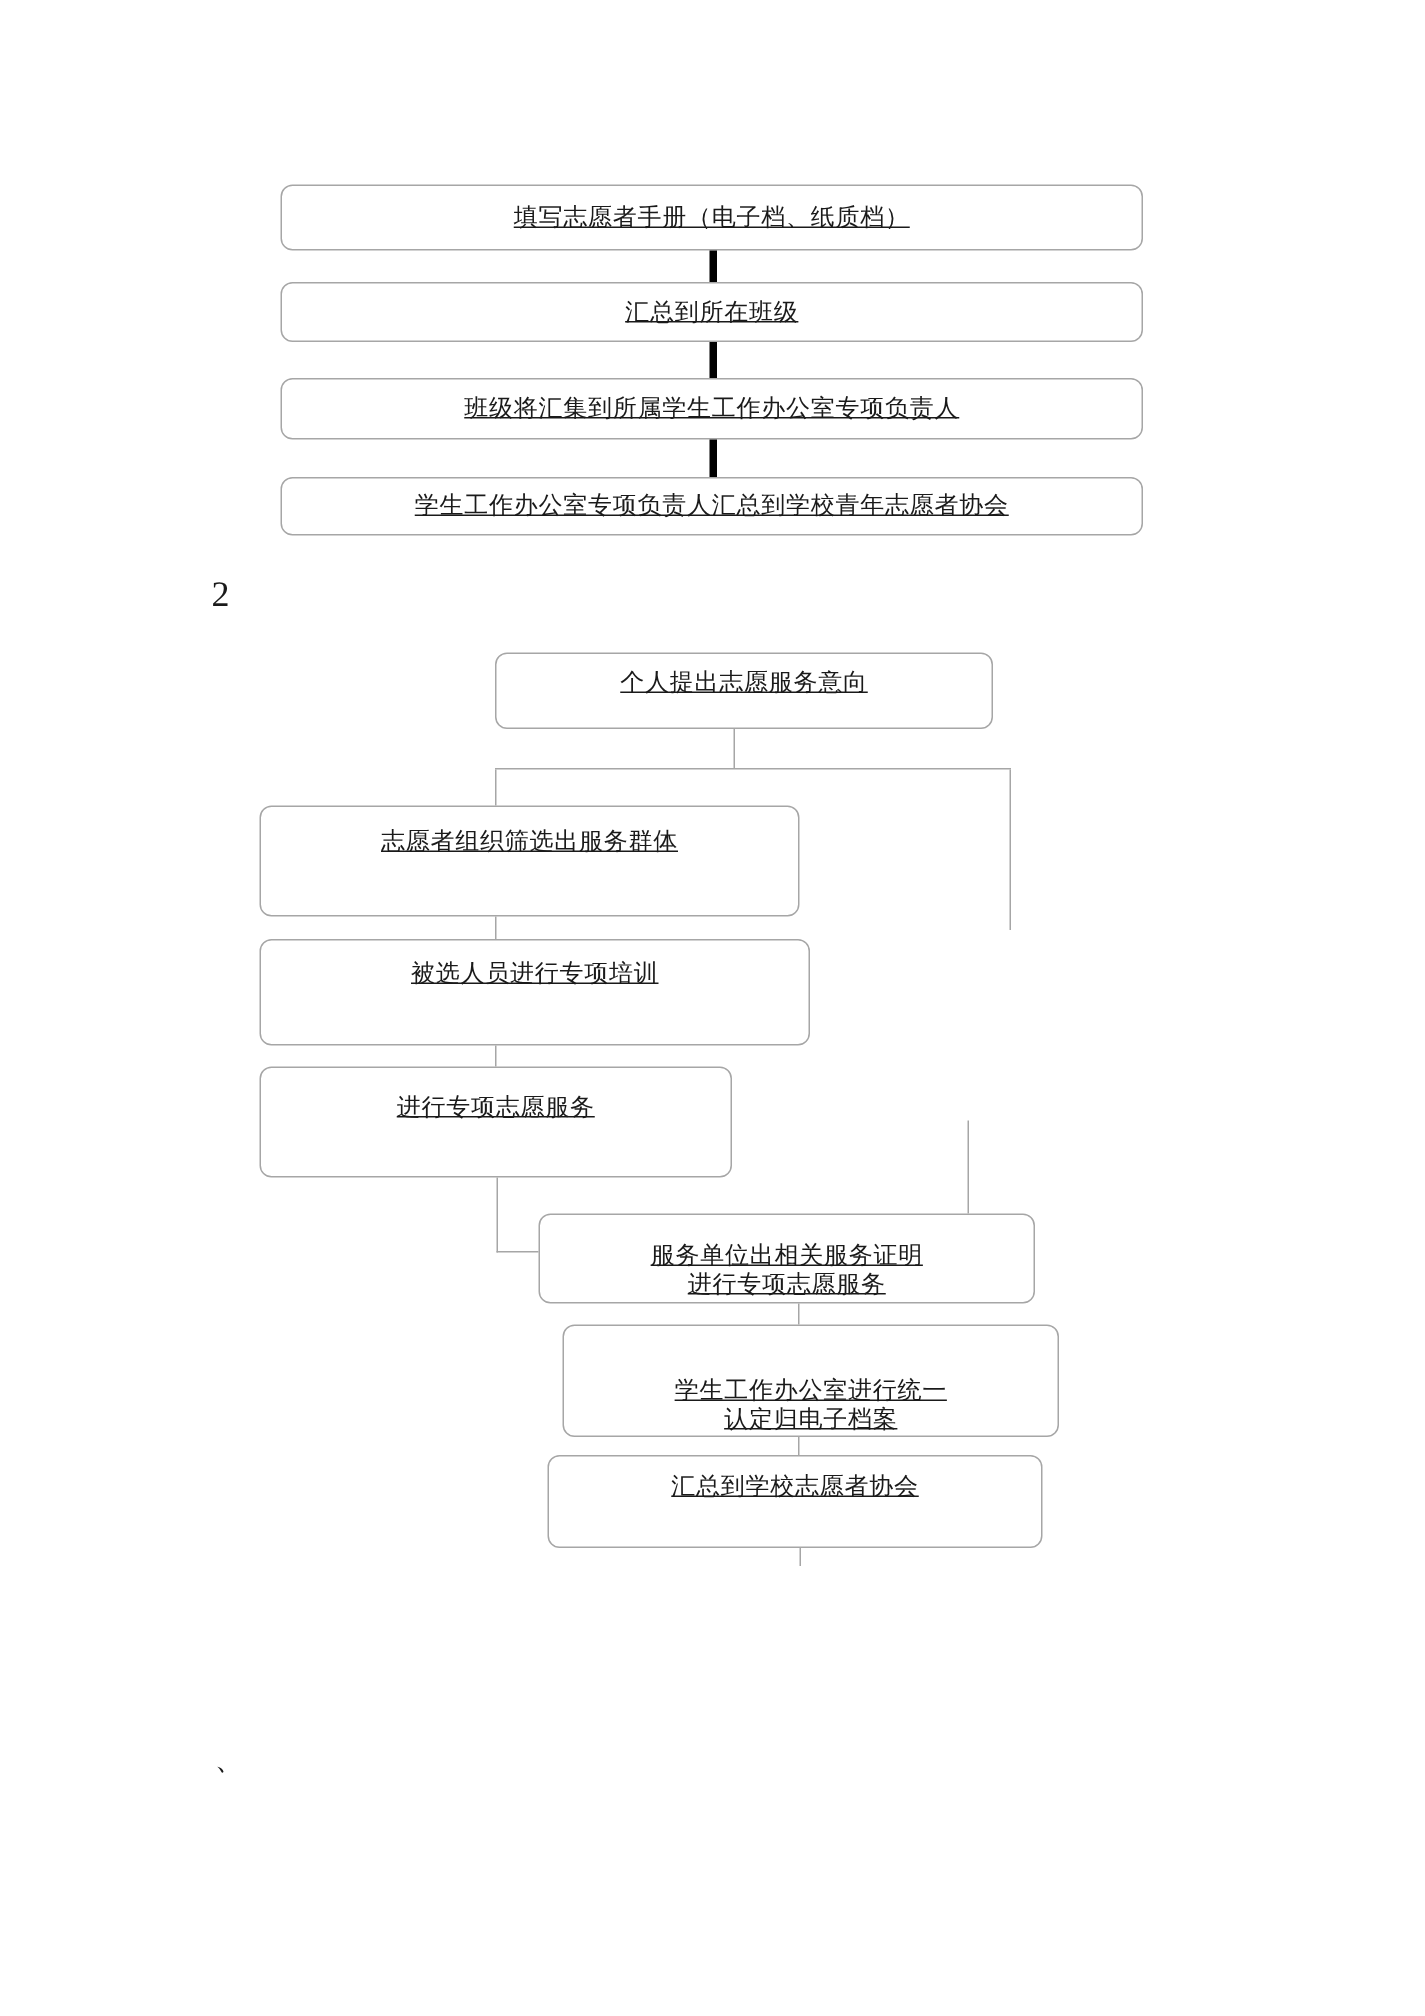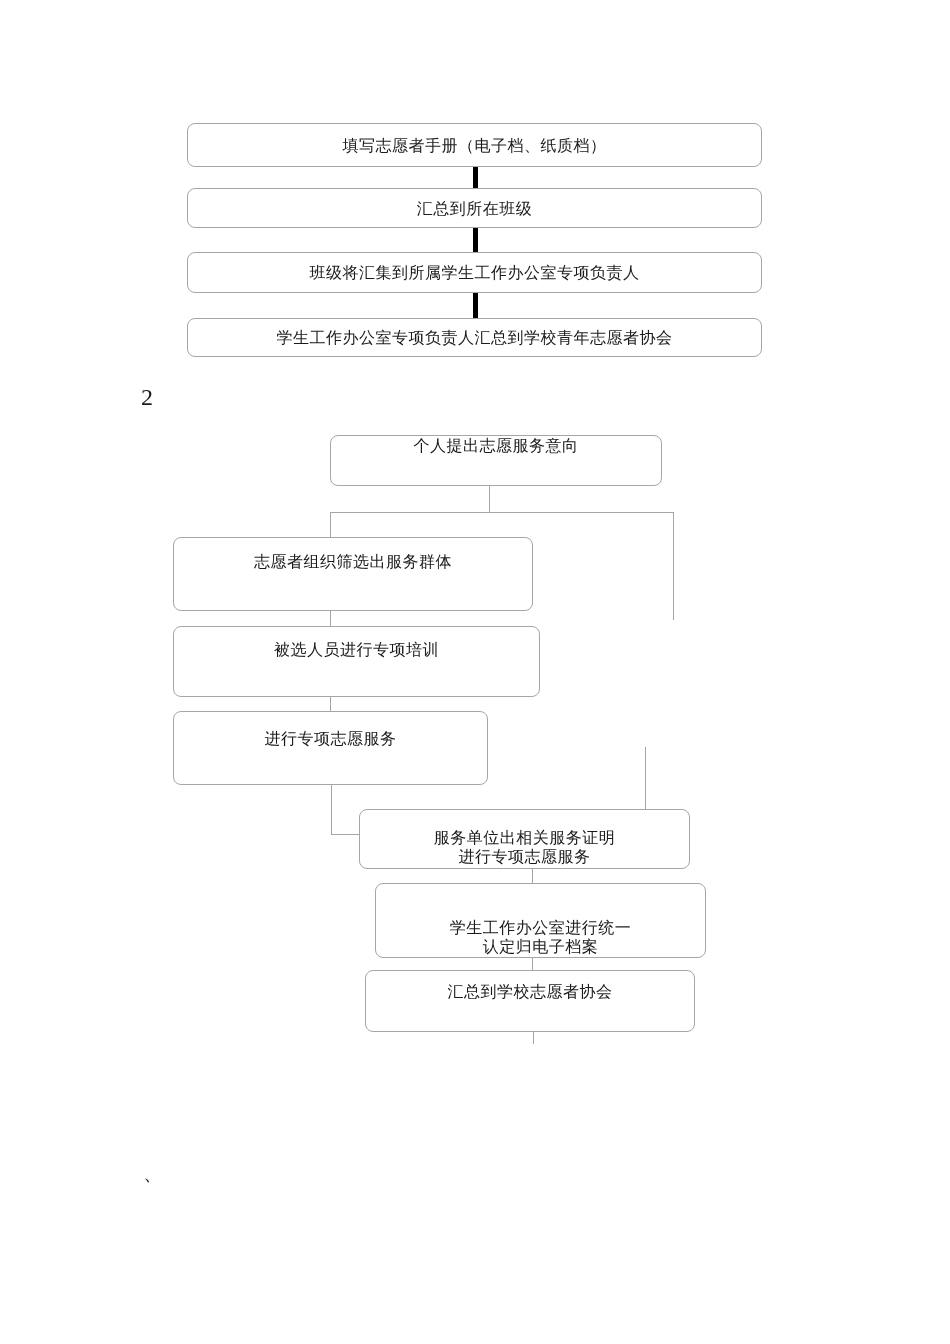--- a/index.html
+++ b/index.html
@@ -23,20 +23,21 @@
     border-radius: 8px;
     background: #ffffff;
     display: flex;
     flex-direction: column;
     justify-content: flex-start;
     align-items: center;
     text-align: center;
     font-size: 16px;
     line-height: 19px;
     letter-spacing: 0.5px;
+    text-decoration: underline;
   }
   .box.v-center { justify-content: center; }
   .box span { display: block; }
   .thick-connector {
     position: absolute;
     left: 473px;
     width: 5px;
     background: #000000;
   }
   .thin-line {
@@ -79,21 +80,21 @@
     <span>班级将汇集到所属学生工作办公室专项负责人</span>
   </div>
   <div class="thick-connector" style="top:293px; height:25px;"></div>
 
   <div class="box v-center" style="left:187px; top:318px; width:575px; height:39px;">
     <span>学生工作办公室专项负责人汇总到学校青年志愿者协会</span>
   </div>
 
   <div class="section-number">2</div>
 
-  <div class="box" style="left:330px; top:435px; width:332px; height:51px; ">
+  <div class="box" style="left:330px; top:435px; width:332px; height:51px; padding-top:10px;">
     <span>个人提出志愿服务意向</span>
   </div>
 
   <div class="thin-line" style="left:489px; top:486px; width:1px; height:26px;"></div>
   <div class="thin-line" style="left:330px; top:512px; width:344px; height:1px;"></div>
   <div class="thin-line" style="left:330px; top:513px; width:1px; height:24px;"></div>
   <div class="thin-line" style="left:673px; top:513px; width:1px; height:107px;"></div>
 
   <div class="box" style="left:173px; top:537px; width:360px; height:74px; padding-top:14px;">
     <span>志愿者组织筛选出服务群体</span>

